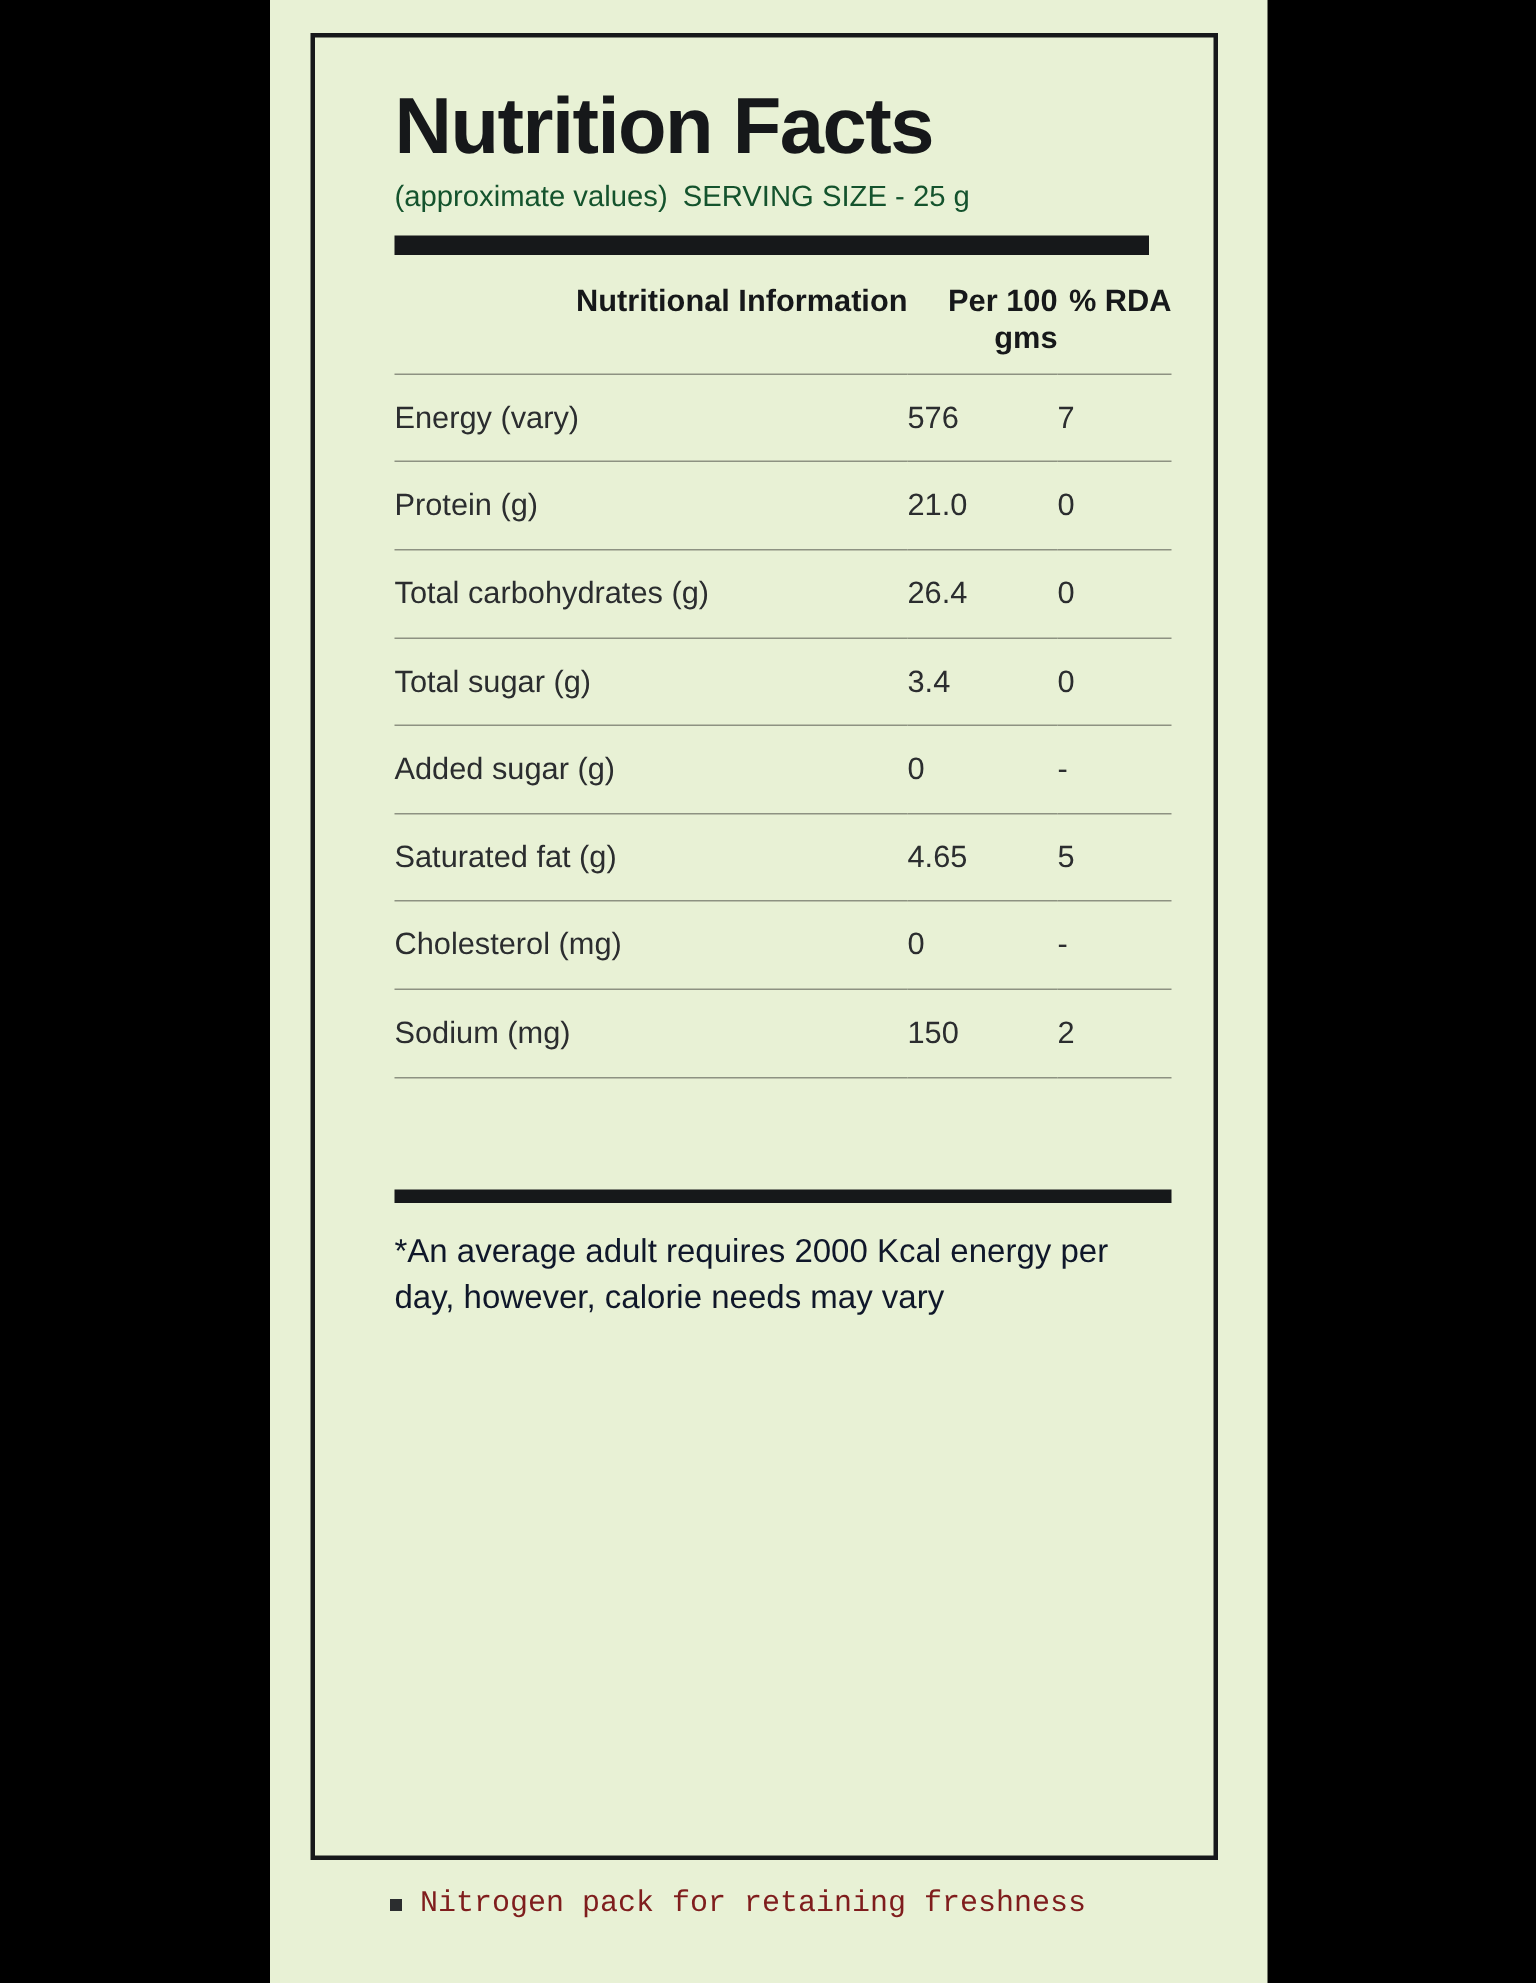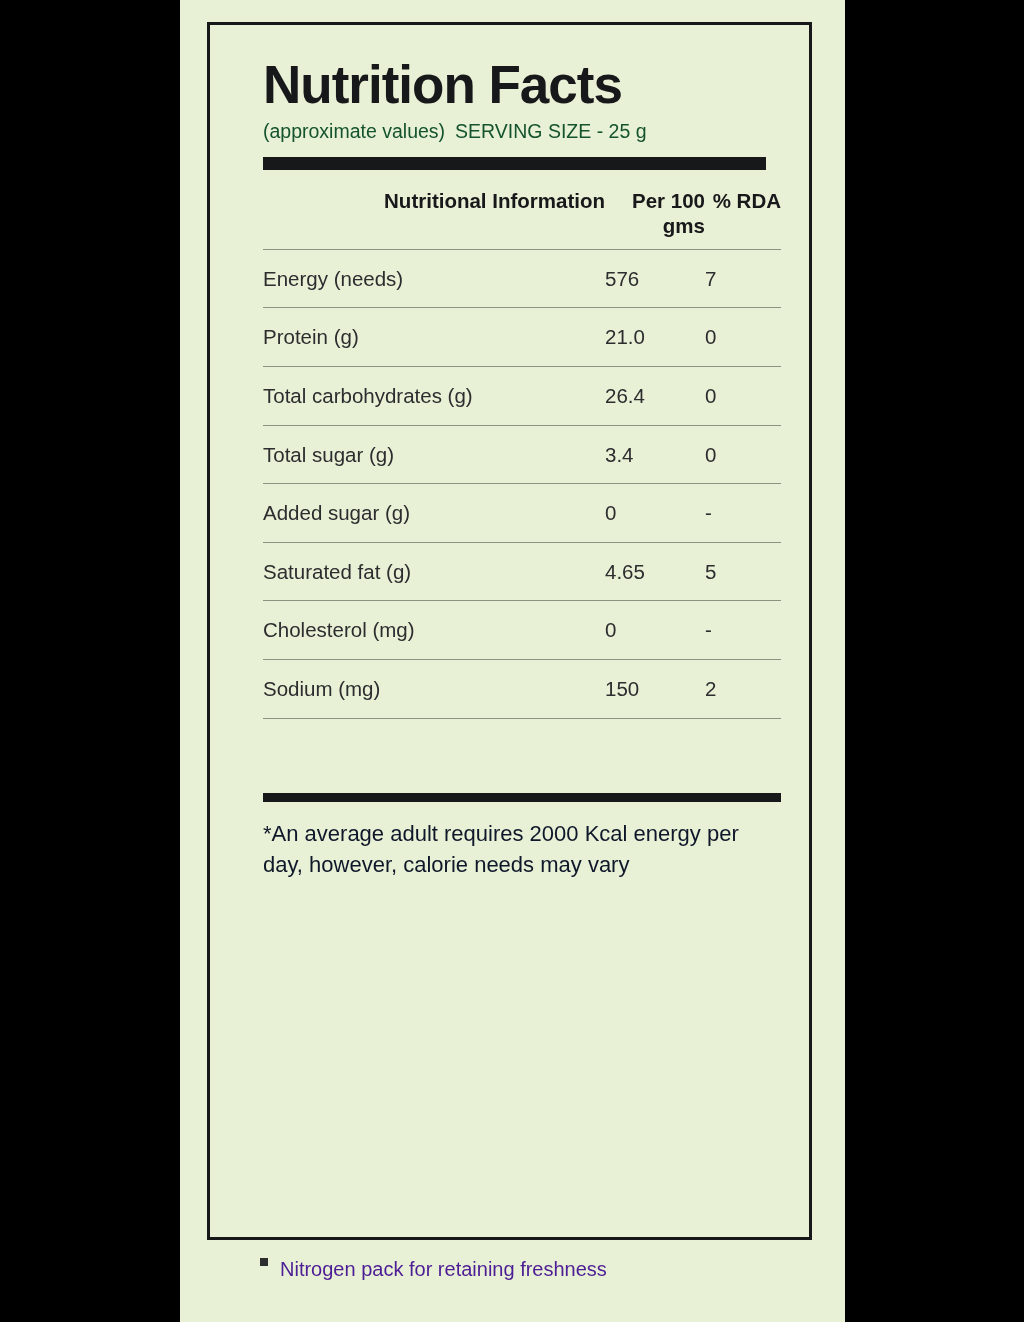--- a/index.html
+++ b/index.html
@@ -107,22 +107,24 @@
     font-size: 22px;
     color: #0f172a;
     line-height: 1.45;
     width: 510px;
   }
   .bullet-line {
     position: absolute;
     left: 80px;
     top: 1258px;
     font-size: 20px;
-    color: #4c1d95;
+    color: #7f1d1d;
     display: flex;
+    align-items: center;
+    font-family: Liberation Mono, monospace;
   }
   .bullet-line .dot {
     display: inline-block;
     width: 8px;
     height: 8px;
     background: #2b2d2f;
     margin-right: 12px;
   }
 </style>
 </head>
@@ -150,21 +152,21 @@
           </colgroup>
           <thead>
             <tr>
               <th>Nutritional Information</th>
               <th>Per 100 gms</th>
               <th>% RDA</th>
             </tr>
           </thead>
           <tbody>
             <tr>
-              <td>Energy (needs)</td>
+              <td>Energy (vary)</td>
               <td class="num">576</td>
               <td class="num">7</td>
             </tr>
             <tr>
               <td>Protein (g)</td>
               <td class="num">21.0</td>
               <td class="num">0</td>
             </tr>
             <tr>
               <td>Total carbohydrates (g)</td>

